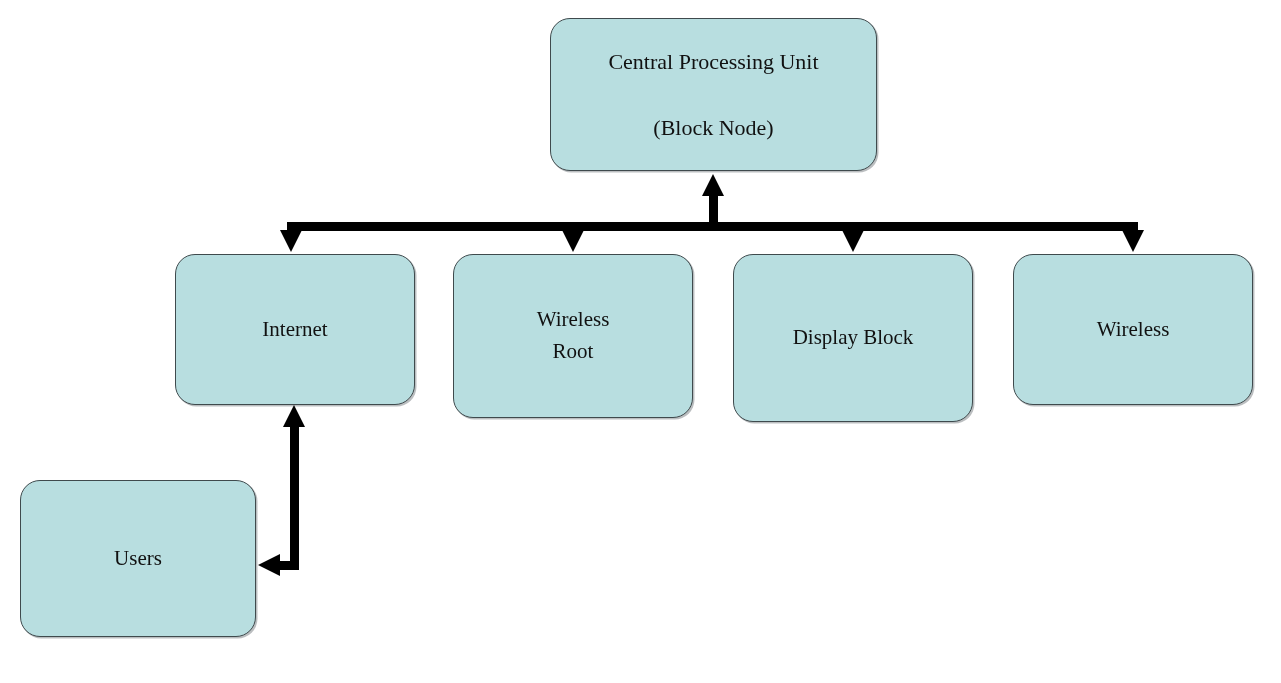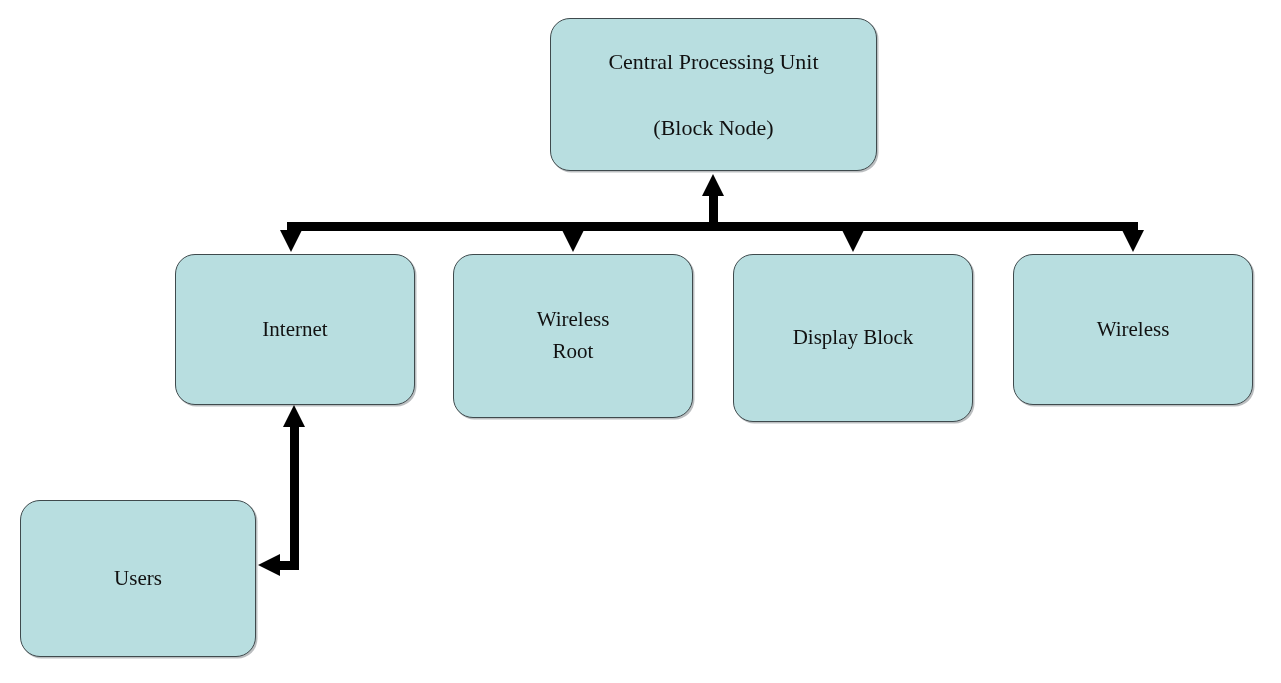--- a/index.html
+++ b/index.html
@@ -111,17 +111,17 @@
   <div class="node" style="left:1013px; top:254px; width:240px; height:151px;">
     <span class="line">Wireless</span>
   </div>
 
   <div class="vbar" style="left:290px; top:425px; width:9px; height:141px;"></div>
   <div class="arrow-up" style="left:283px; top:405px;"></div>
 
   <div class="hbar" style="left:278px; top:561px; width:21px; height:9px;"></div>
   <div class="arrow-left" style="left:258px; top:554px;"></div>
 
-  <div class="node" style="left:20px; top:500px; width:236px; height:157px;">
+  <div class="node" style="left:20px; top:480px; width:236px; height:157px;">
     <span class="line">Users</span>
   </div>
 
 </div>
 
 </body></html>

